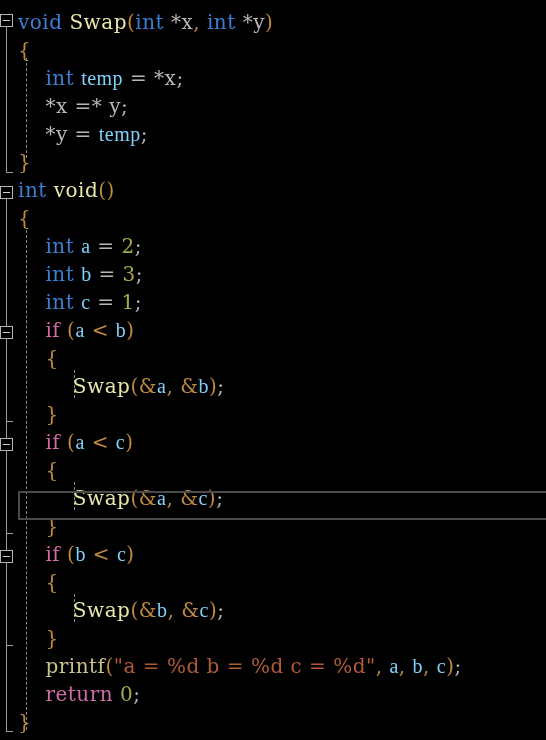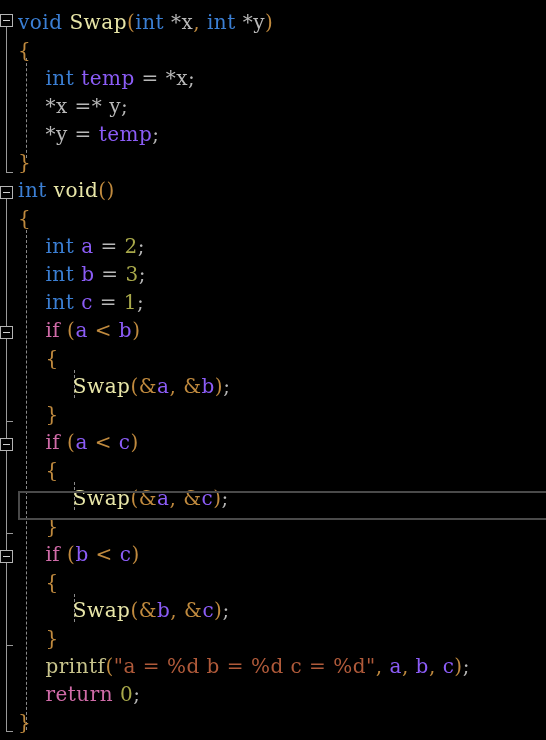--- a/index.html
+++ b/index.html
@@ -84,21 +84,21 @@
     letter-spacing: 0.5px;
   }
   .line .txt { display: inline; }
 
   
   .kw      { color: #3b7fd4; }   
   .ctl     { color: #d06ba8; }   
   .fn      { color: #e8e6a8; }   
   .fnc     { color: #c8c48c; }   
   .punct   { color: #c08a3e; }   
-  .var     { color: #8b5cf6; }   
+  .var     { color: #7dd3fc; font-family: Liberation Serif, serif; }   
   .plain   { color: #b8b8b8; }   
   .num     { color: #a8a84a; }   
   .str     { color: #b05a3a; }   
   .brace   { color: #c08a3e; }
 
   
   .hl-box {
     position: absolute;
     left: 18px;
     width: 540px;

